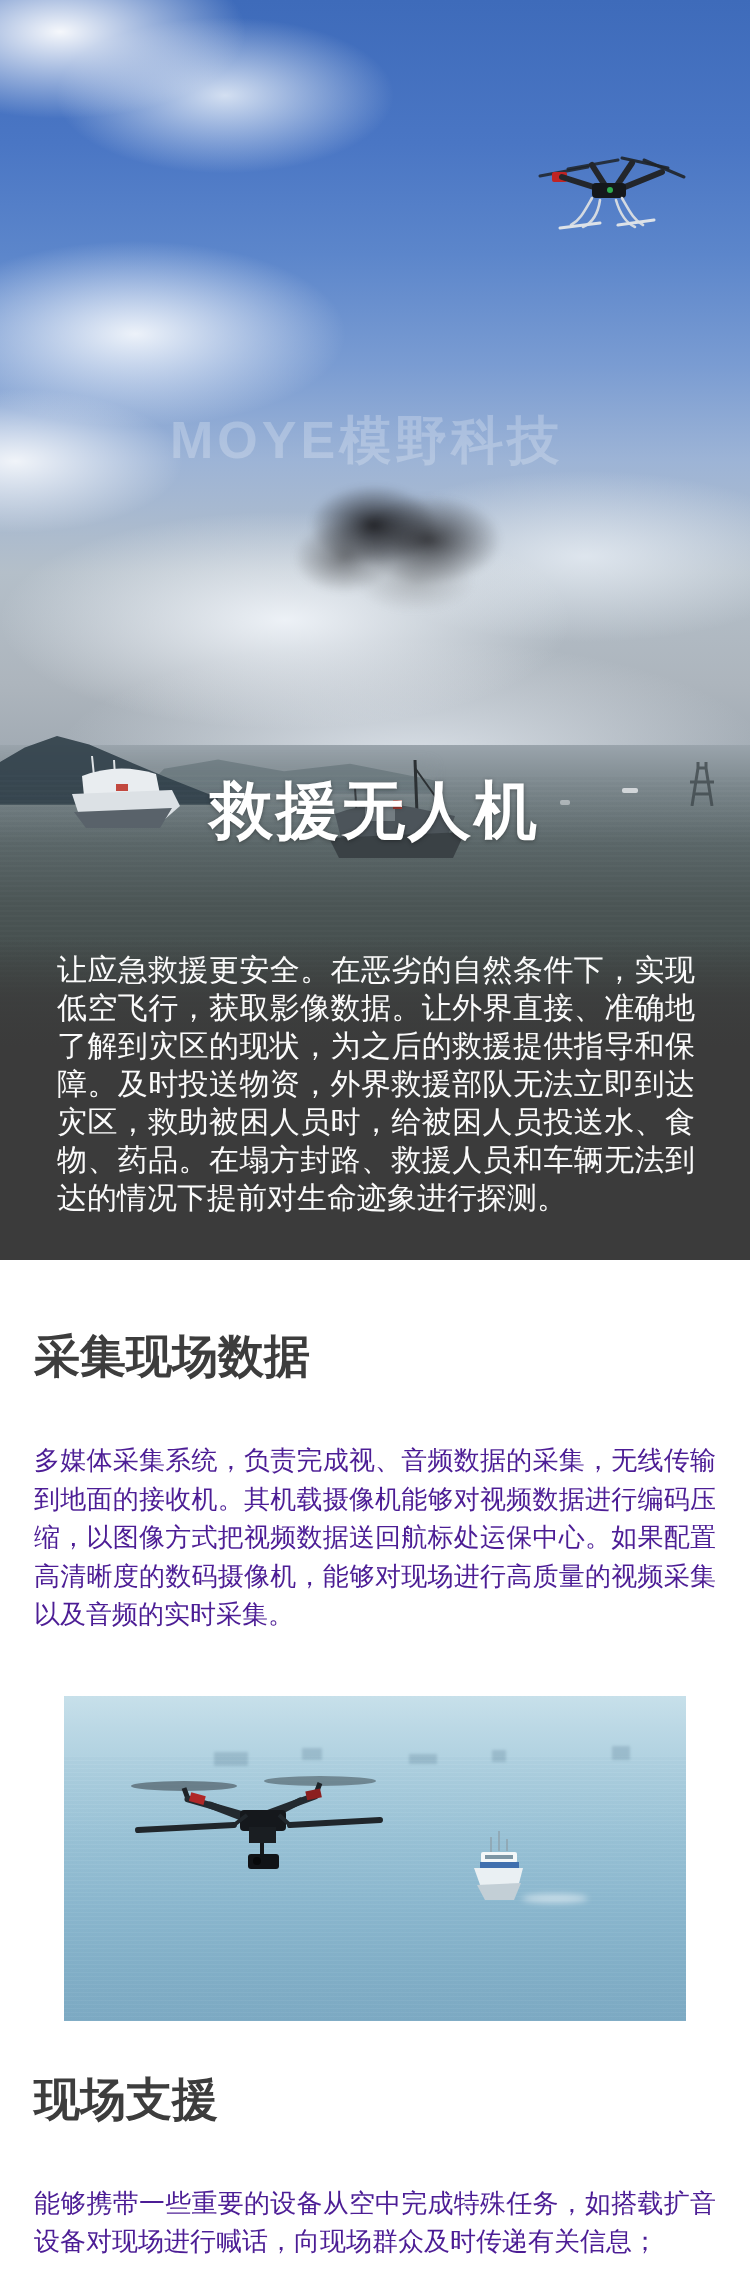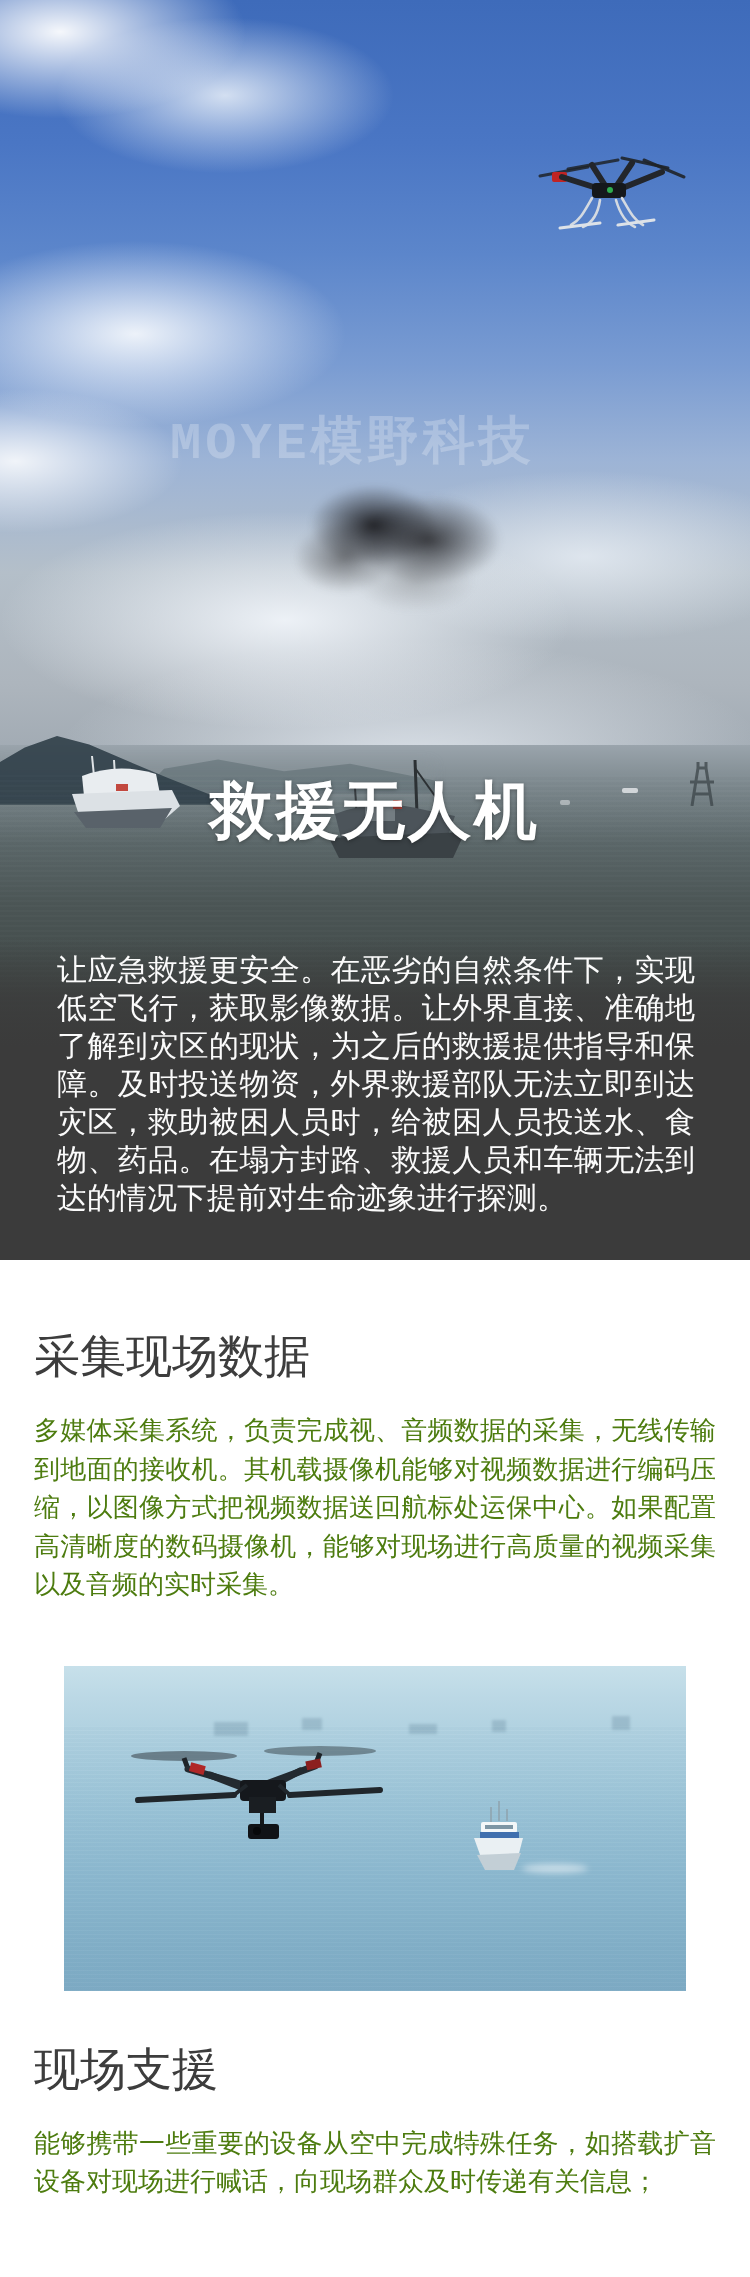--- a/index.html
+++ b/index.html
@@ -19,21 +19,21 @@
       radial-gradient(ellipse 300px 140px at 8% 4%,rgba(255,255,255,.95),rgba(255,255,255,0) 62%),
       radial-gradient(ellipse 260px 120px at 30% 12%,rgba(246,250,253,.8),rgba(255,255,255,0) 65%),
       radial-gradient(ellipse 340px 150px at 18% 42%,rgba(250,252,254,.9),rgba(255,255,255,0) 62%),
       radial-gradient(ellipse 280px 120px at 2% 58%,rgba(255,255,255,.85),rgba(255,255,255,0) 60%),
       radial-gradient(ellipse 420px 160px at 38% 78%,rgba(240,244,249,.95),rgba(255,255,255,0) 68%),
       radial-gradient(ellipse 360px 130px at 78% 70%,rgba(233,239,246,.8),rgba(255,255,255,0) 66%),
       radial-gradient(ellipse 500px 170px at 55% 96%,rgba(225,231,238,.9),rgba(255,255,255,0) 72%);
   }
   .watermark{
     position:absolute;left:170px;top:406px;white-space:nowrap;
-    font-size:52px;letter-spacing:4px;color:rgba(255,255,255,.24);font-weight:bold;font-family:Liberation Mono, monospace;
+    font-size:52px;letter-spacing:4px;color:rgba(255,255,255,.24);font-weight:bold;
   }
   .smoke{
     position:absolute;left:293px;top:463px;width:212px;height:148px;filter:blur(3px);
     background:
       radial-gradient(ellipse 42% 38% at 38% 42%,rgba(22,22,25,.92),rgba(22,22,25,0) 72%),
       radial-gradient(ellipse 48% 42% at 64% 52%,rgba(33,33,36,.85),rgba(33,33,36,0) 72%),
       radial-gradient(ellipse 34% 34% at 24% 64%,rgba(58,58,60,.6),rgba(58,58,60,0) 70%),
       radial-gradient(ellipse 40% 30% at 58% 80%,rgba(120,122,124,.4),rgba(120,122,124,0) 70%);
   }
   .hero-drone{position:absolute;left:532px;top:146px;width:158px;height:98px;}
@@ -70,25 +70,25 @@
   .hero-subtitle{
     position:absolute;left:0;top:878px;width:750px;text-align:center;
     font-size:31px;color:#f4f4f4;letter-spacing:2px;text-shadow:0 1px 3px rgba(0,0,0,.3);
   }
   .hero-paragraph{
     position:absolute;left:57px;top:951px;width:638px;
     font-size:30px;line-height:38px;color:#fbfbfb;text-align:justify;
   }
   
   .section{padding:0 34px;}
-  .section-heading{margin:0;font-size:46px;line-height:53px;font-weight:normal;color:#3d3d3d;}
+  .section-heading{margin:0;font-size:46px;line-height:53px;font-weight:bold;color:#3d3d3d;}
   .section-heading.first{padding-top:70px;}
   .section-heading.second{padding-top:52px;}
   .section-paragraph{
-    margin:28px 0 0 0;font-size:26px;line-height:38.5px;color:#4d7c0f;text-align:justify;
+    margin:58px 0 0 0;font-size:26px;line-height:38.5px;color:#4c1d95;text-align:justify;
   }
   
   .figure{position:relative;margin:62px 30px 0 30px;width:622px;height:325px;overflow:hidden;}
   .photo-sea{
     position:absolute;left:0;top:0;width:622px;height:325px;
     background:linear-gradient(180deg,#c7e0ea 0%,#bbd8e5 10%,#abcede 25%,#99c2d6 45%,#8cb8cf 65%,#83b0c8 85%,#7eabc4 100%);
   }
   .photo-streaks{
     position:absolute;left:0;top:60px;width:622px;height:265px;opacity:.55;
     background:repeating-linear-gradient(180deg,rgba(255,255,255,.05) 0 1px,rgba(40,90,130,.04) 1px 4px);

